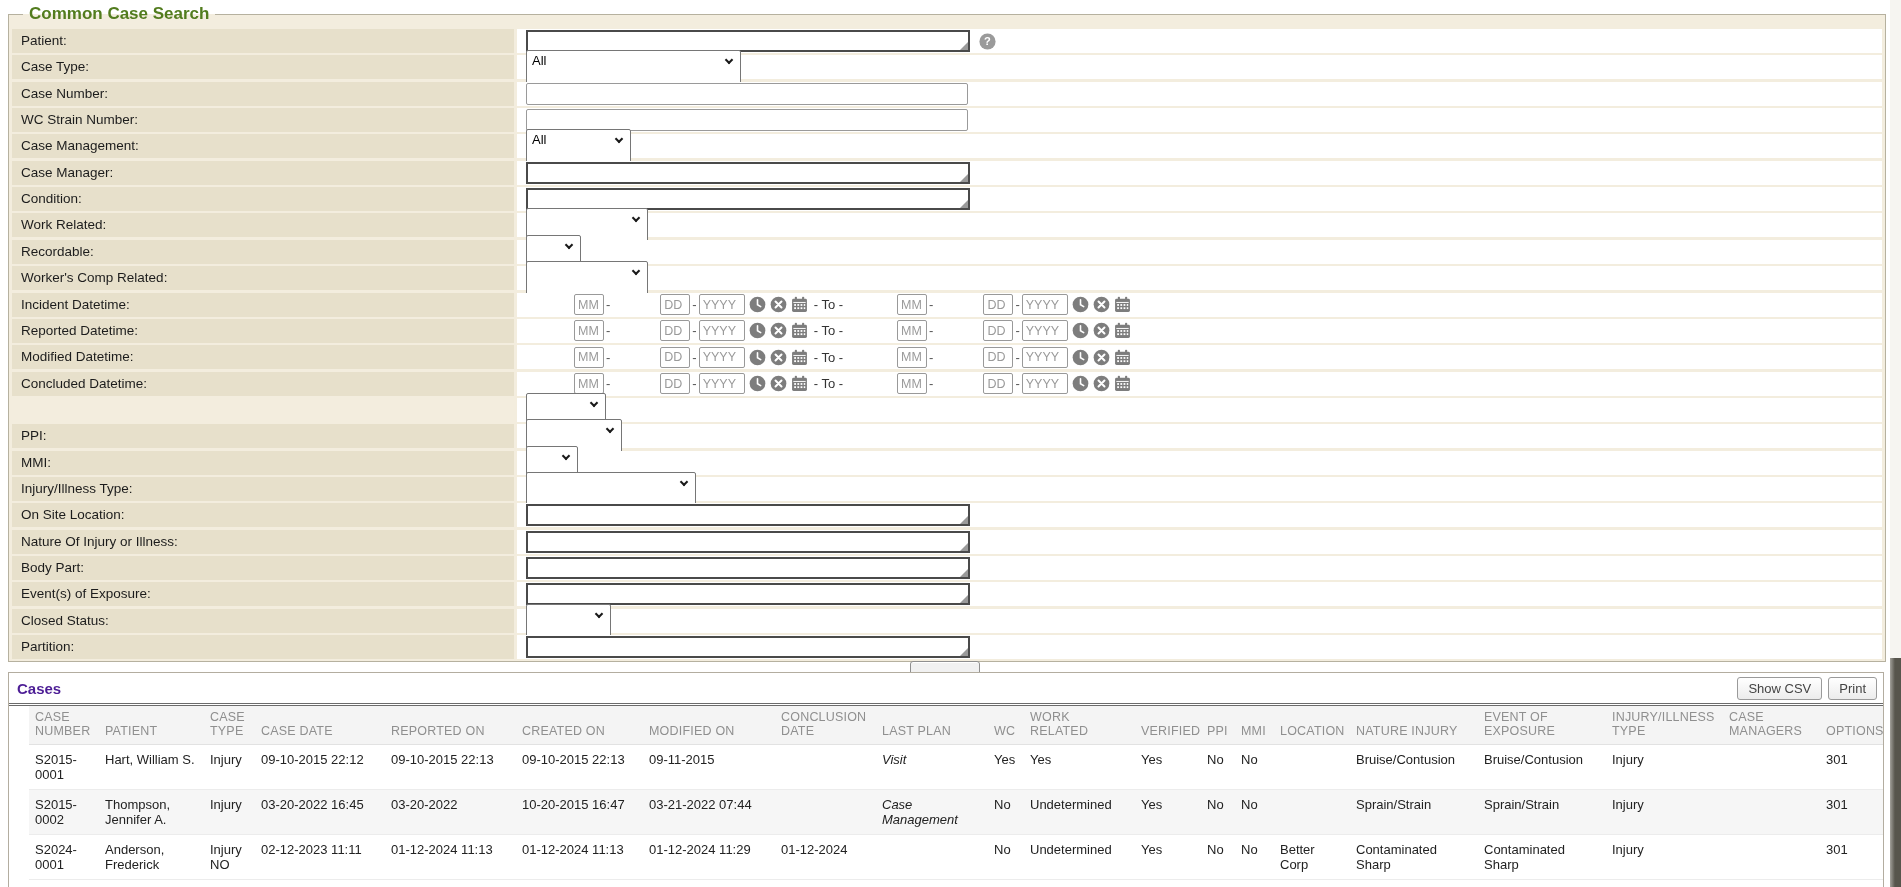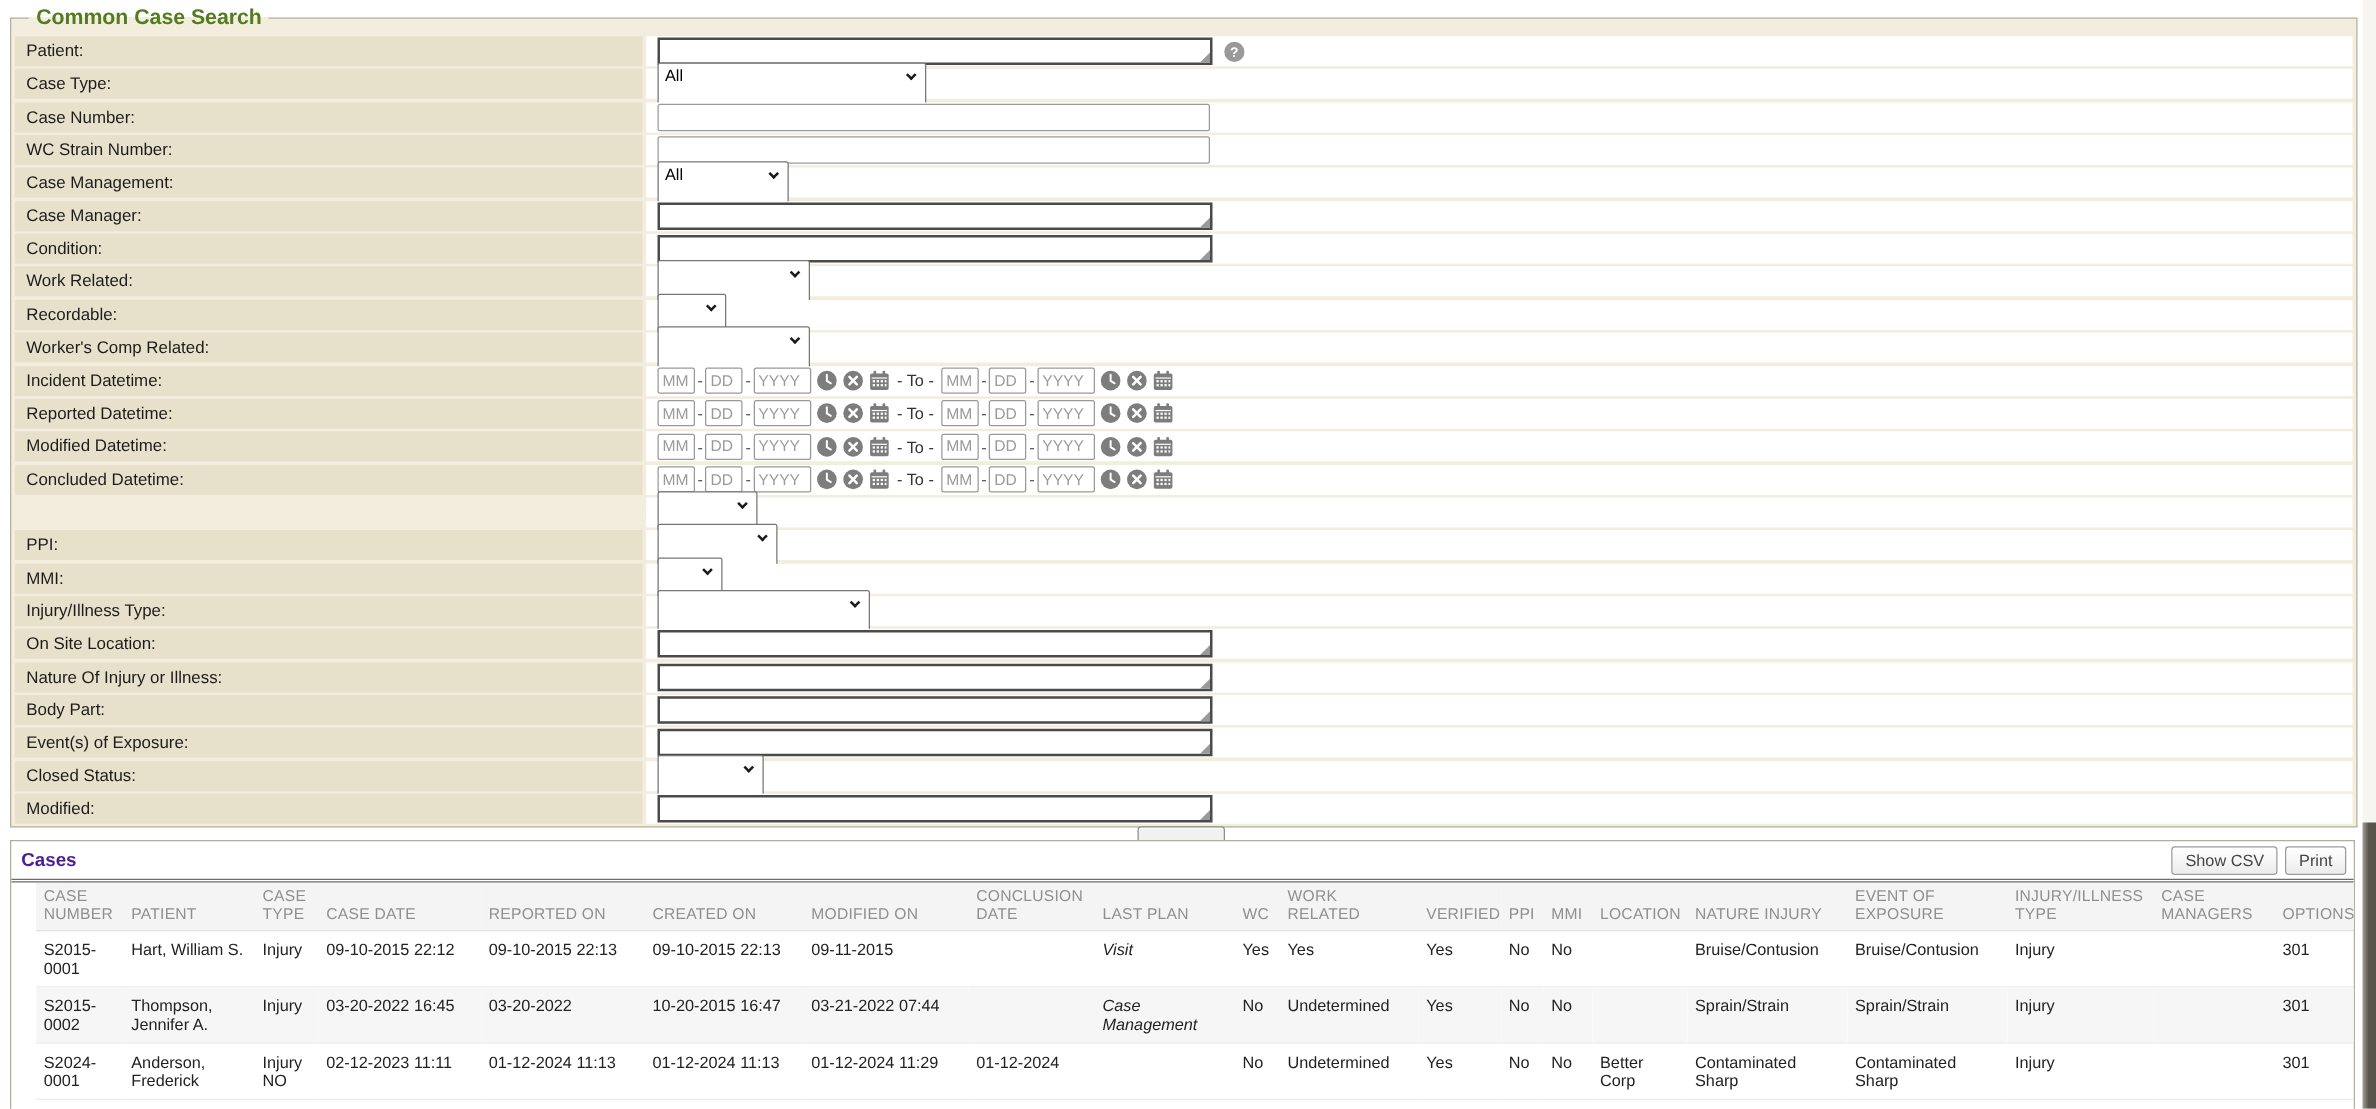--- a/index.html
+++ b/index.html
@@ -30,21 +30,21 @@
          font:13px "Liberation Sans",sans-serif; padding:0 4px; outline:none; }
   .sel { position:relative; height:34px; border:1px solid #767676; border-radius:2px;
          background:#fff; font-size:13px; line-height:20px; padding:0 20px 0 5px; color:#000; }
   .chev { position:absolute; right:8px; top:6px; width:6px; height:6px;
           border-right:2px solid #1a1a1a; border-bottom:2px solid #1a1a1a;
           transform:rotate(45deg); }
   .dr { display:flex; align-items:center; font-size:13px; color:#333; }
   .dp { height:21px; border:1px solid #999; border-radius:2px; background:#fff; outline:none;
         font:12.5px "Liberation Sans",sans-serif; padding:0 3px; color:#222; }
   .dp::placeholder { color:#9a9a9a; }
-  .dp.mm,.dp.dd { width:30px; }
+  .dp.mm,.dp.dd { width:30px;margin-left:48px; }
   .dp.yy { width:46px; }
   .dr .hy { margin:0 2px; color:#555; }
   .dicon { width:17px; height:17px; margin-left:4px; display:inline-block; }
   .dsep { margin:0 6px; white-space:nowrap; }
   .helpic { width:17px; height:17px; margin-left:9px; display:inline-block; }
 
   
   .partial-btn { position:absolute; left:910px; top:661px; width:70px; height:18px;
                  background:#f1f1f1; border:1px solid #8f8f8f; border-radius:3px 3px 0 0;
                  box-shadow:inset 0 1px 0 #ffffff; }
@@ -454,21 +454,21 @@
           <div class="ta" style="width: 444px;"><textarea rows="1" style=""></textarea><div class="grip"></div></div>
         </div>
       </div>
       <div class="frow" style="top: 593.7px;">
         <div class="flabel">Closed Status:</div>
         <div class="fvalue">
           <div class="sel" style="width: 85px;"><span></span><span class="chev"></span></div>
         </div>
       </div>
       <div class="frow" style="top: 620.05px;">
-        <div class="flabel">Modified:</div>
+        <div class="flabel">Partition:</div>
         <div class="fvalue">
           <div class="ta" style="width: 444px;"><textarea rows="1" style=""></textarea><div class="grip"></div></div>
         </div>
       </div>
     </div>
 </div>
 
 <div class="partial-btn"></div>
 
 <div class="cases">

